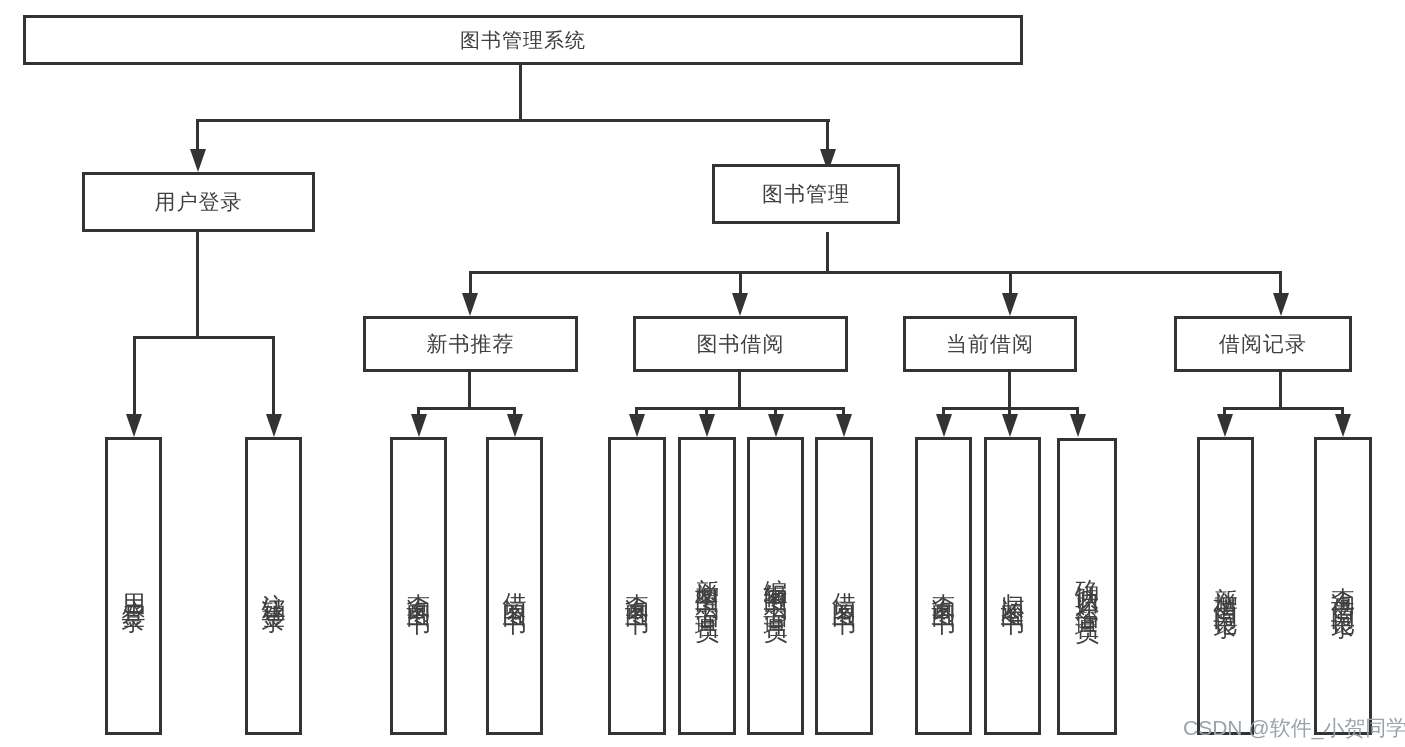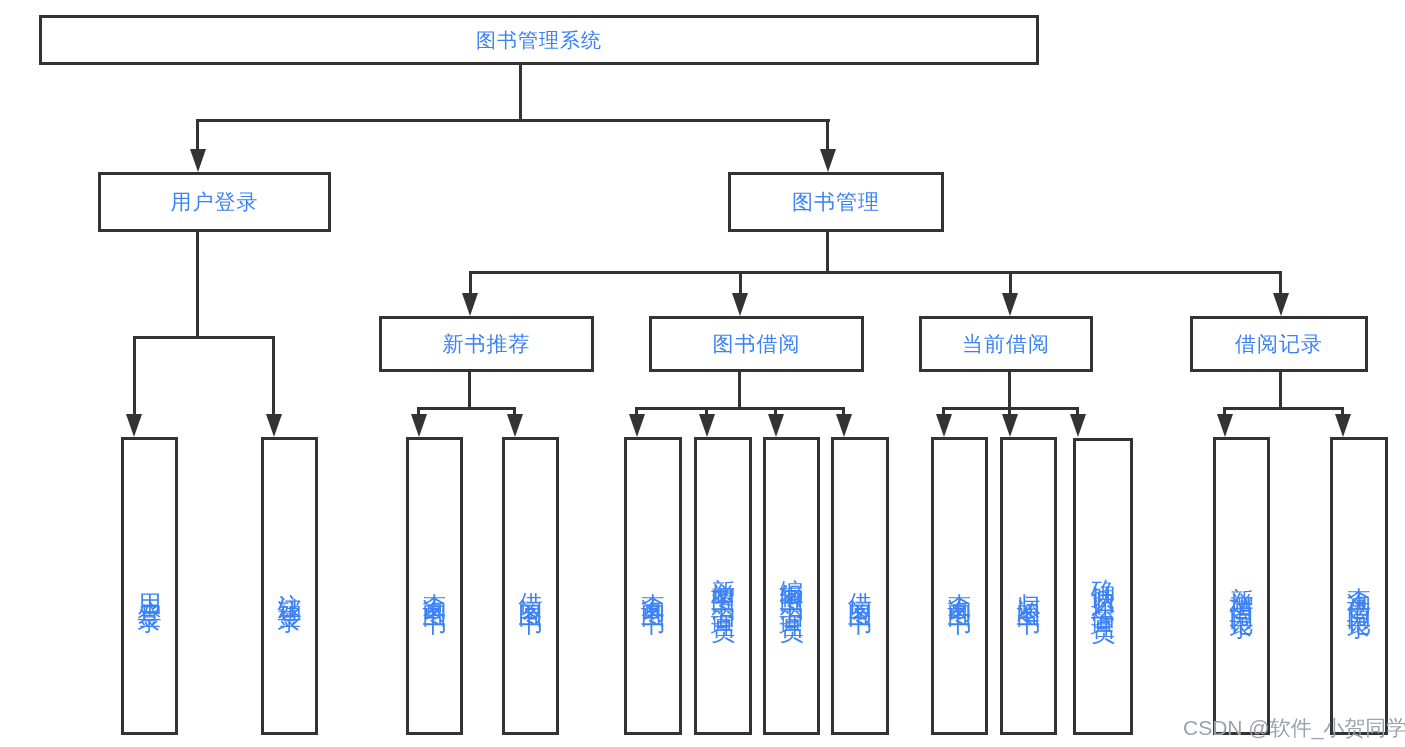--- a/index.html
+++ b/index.html
@@ -7,22 +7,21 @@
   #canvas{position:relative;width:1405px;height:747px;background:#ffffff;overflow:hidden;}
 
   .box{
     position:absolute;
     box-sizing:border-box;
     border:3px solid #333333;
     background:#ffffff;
     display:flex;
     align-items:center;
     justify-content:center;
-    color:#3b82f6;
-    margin-left:16px;
+    color:#404040;
   }
   .hbox{font-size:21px;letter-spacing:1px;}
   .root{font-size:20px;}
   .leaf{
     writing-mode:vertical-rl;
     text-orientation:mixed;
     font-size:24px;
     letter-spacing:6px;
     line-height:1;
   }
@@ -51,21 +50,21 @@
   <div class="box hbox root" style="left:23px;top:15px;width:1000px;height:50px;">图书管理系统</div>
 
   <div class="vline" style="left:519px;top:65px;height:56px;"></div>
   <div class="hline" style="left:197px;top:119px;width:633px;"></div>
   <div class="vline" style="left:196px;top:119px;height:32px;"></div>
   <div class="arrow" style="left:190px;top:149px;"></div>
   <div class="vline" style="left:826px;top:119px;height:32px;"></div>
   <div class="arrow" style="left:820px;top:149px;"></div>
 
   <div class="box hbox" style="left:82px;top:172px;width:233px;height:60px;">用户登录</div>
-  <div class="box hbox" style="left:712px;top:172px;width:216px;height:60px;">图书管理</div>
+  <div class="box hbox" style="left:712px;top:164px;width:188px;height:60px;">图书管理</div>
 
   <div class="vline" style="left:196px;top:232px;height:107px;"></div>
   <div class="hline" style="left:133px;top:336px;width:142px;"></div>
   <div class="vline" style="left:133px;top:336px;height:78px;"></div>
   <div class="arrow" style="left:126px;top:414px;"></div>
   <div class="vline" style="left:272px;top:336px;height:78px;"></div>
   <div class="arrow" style="left:266px;top:414px;"></div>
 
   <div class="vline" style="left:826px;top:232px;height:42px;"></div>
   <div class="hline" style="left:469px;top:271px;width:813px;"></div>

